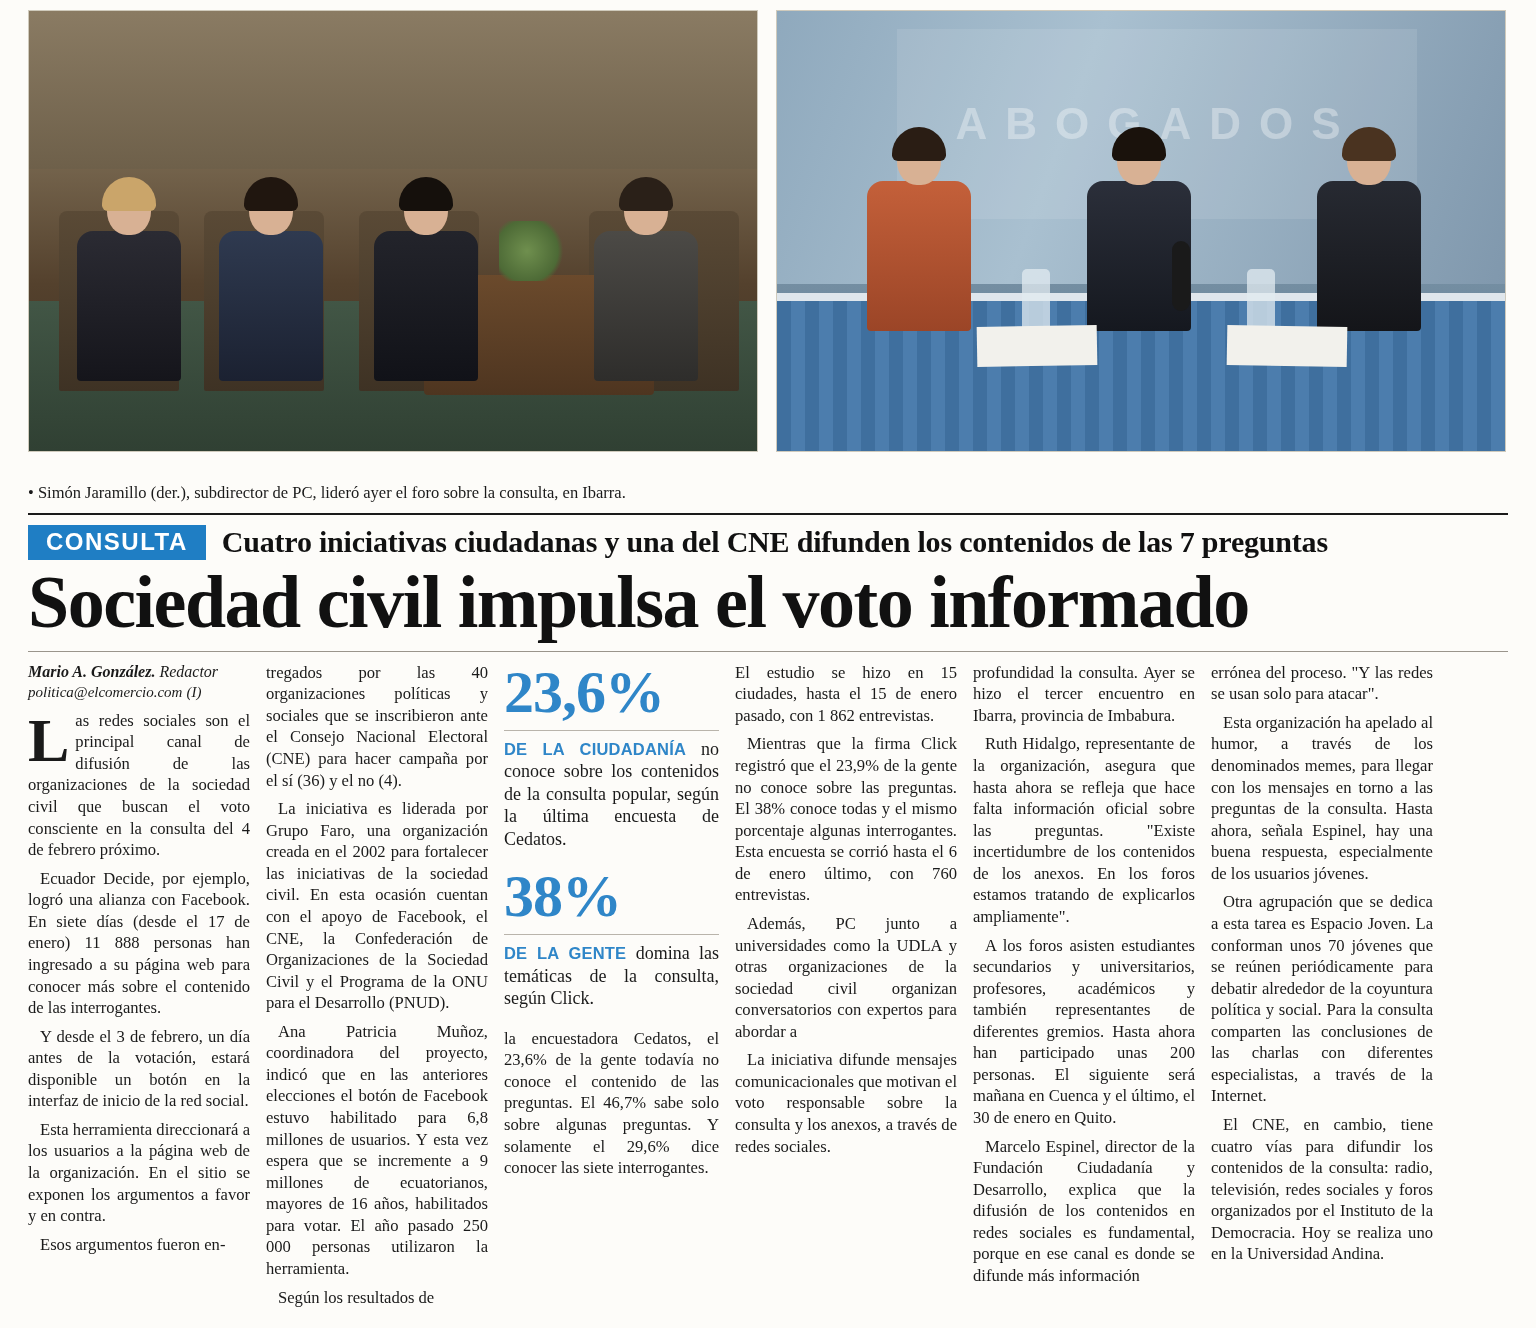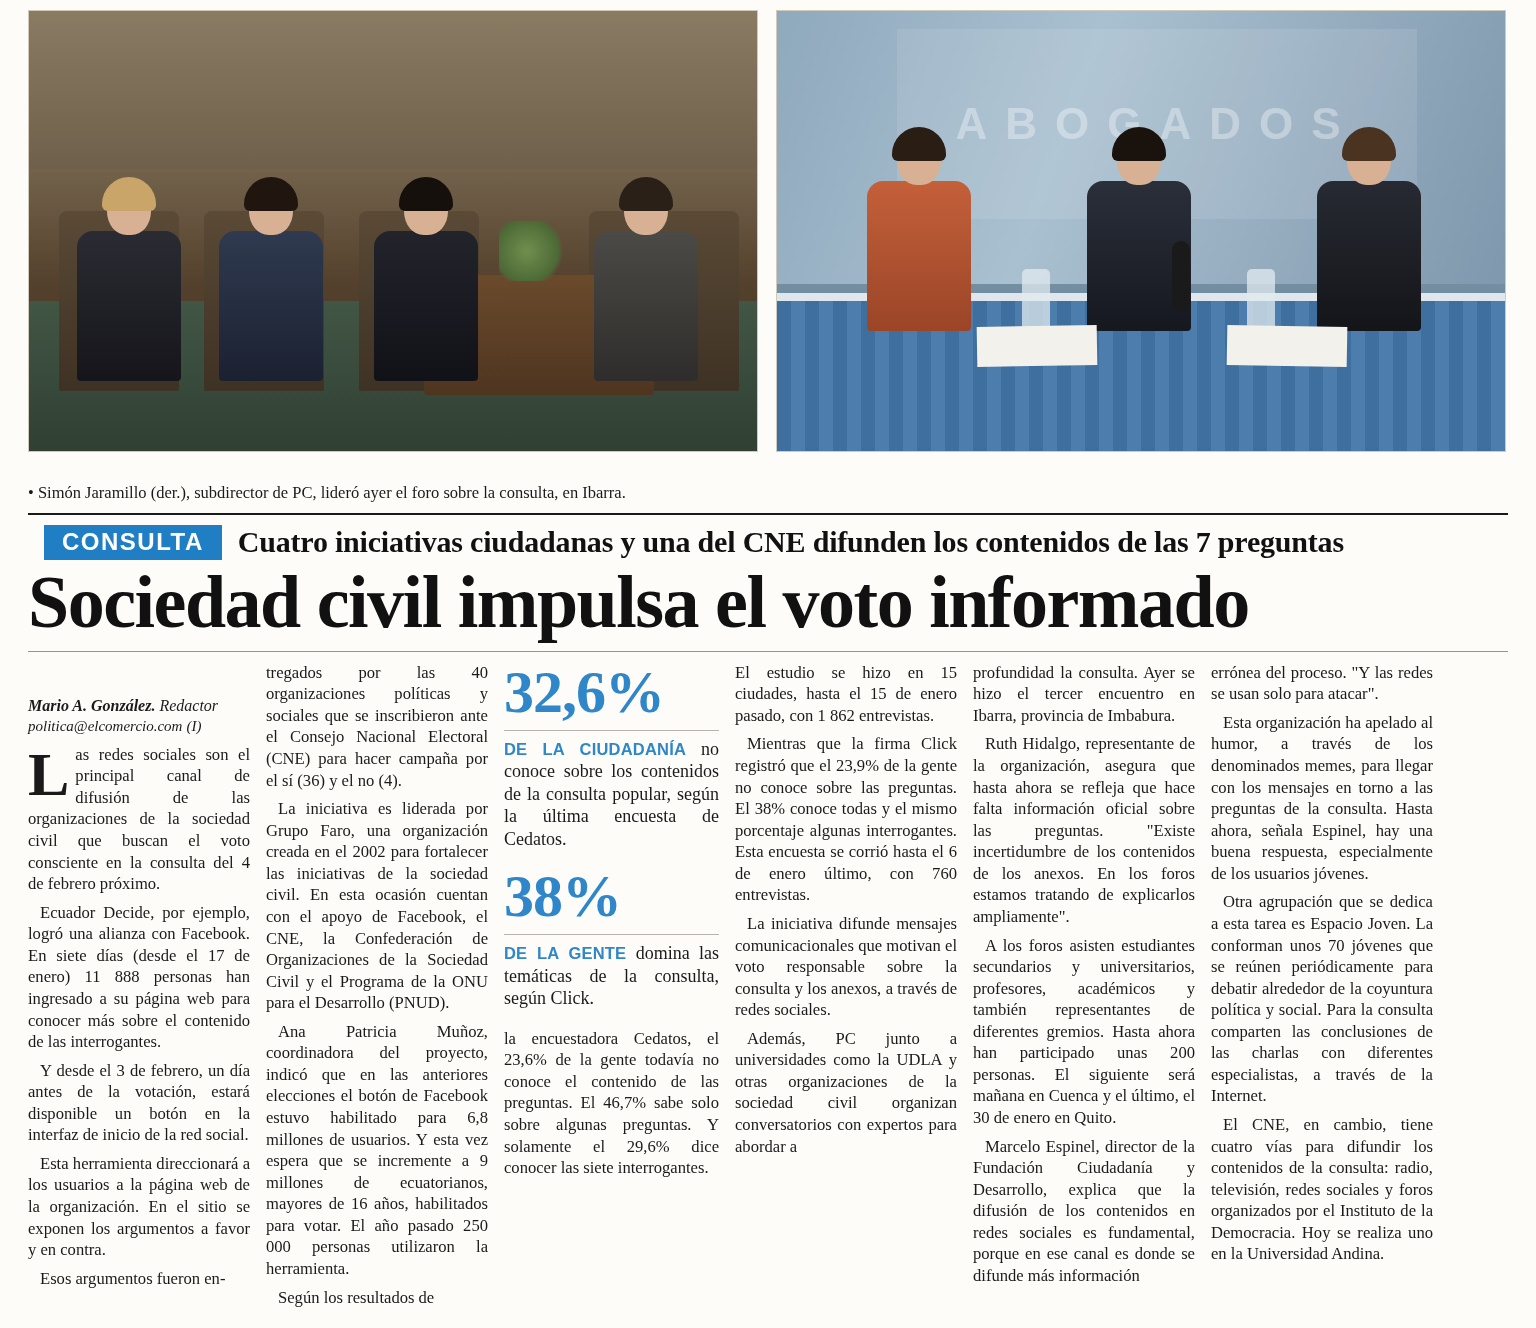--- a/index.html
+++ b/index.html
@@ -98,21 +98,20 @@
   .rule {
     height: 2px;
     background: #1a1a1a;
     margin: 6px 28px 0 28px;
   }
   
   .kicker-row {
     display: flex;
     gap: 16px;
     padding: 10px 28px 0 28px;
-    margin-left: 16px;
   }
   .tag {
     background: #1f7ec4;
     color: #ffffff;
     font-family: "Liberation Sans", sans-serif;
     font-weight: bold;
     font-size: 24px;
     letter-spacing: 1.5px;
     padding: 5px 18px 6px 18px;
     line-height: 1;
@@ -154,21 +153,20 @@
   }
   .col p {
     margin: 0 0 7px 0;
     text-indent: 12px;
   }
   .col p.first { text-indent: 0; }
   .byline {
     font-size: 16px;
     margin-bottom: 8px;
     line-height: 1.25;
-    margin-top: 34px;
   }
   .byline b { font-style: italic; }
   .byline .reporter { font-style: italic; }
   .byline .mail { font-style: italic; font-size: 15px; }
   .dropcap::first-letter {
     float: left;
     font-size: 62px;
     line-height: 0.78;
     padding: 6px 6px 0 0;
     font-weight: bold;
@@ -328,21 +326,21 @@
 
     <div class="col">
       <p class="first">tregados por las 40 organizaciones políticas y sociales que se inscribieron ante el Consejo Nacional Electoral (CNE) para hacer campaña por el sí (36) y el no (4).</p>
       <p>La iniciativa es liderada por Grupo Faro, una organización creada en el 2002 para fortalecer las iniciativas de la sociedad civil. En esta ocasión cuentan con el apoyo de Facebook, el CNE, la Confederación de Organizaciones de la Sociedad Civil y el Programa de la ONU para el Desarrollo (PNUD).</p>
       <p>Ana Patricia Muñoz, coordinadora del proyecto, indicó que en las anteriores elecciones el botón de Facebook estuvo habilitado para 6,8 millones de usuarios. Y esta vez espera que se incremente a 9 millones de ecuatorianos, mayores de 16 años, habilitados para votar. El año pasado 250 000 personas utilizaron la herramienta.</p>
       <p>Según los resultados de</p>
     </div>
 
     <div class="col stats">
       <div class="stat-block">
-        <div class="stat-num">32,6%</div>
+        <div class="stat-num">23,6%</div>
         <div class="stat-line"></div>
         <div class="stat-label">
           <span class="blue">DE LA CIUDADANÍA</span>
           <span>no conoce sobre los contenidos de la consulta popular, según la última encuesta de Cedatos.</span>
         </div>
       </div>
 
       <div class="stat-block">
         <div class="stat-num">38%</div>
         <div class="stat-line"></div>
@@ -353,22 +351,22 @@
       </div>
 
       <div class="stat-tail">
         <p class="first">la encuestadora Cedatos, el 23,6% de la gente todavía no conoce el contenido de las preguntas. El 46,7% sabe solo sobre algunas preguntas. Y solamente el 29,6% dice conocer las siete interrogantes.</p>
       </div>
     </div>
 
     <div class="col">
       <p class="first">El estudio se hizo en 15 ciudades, hasta el 15 de enero pasado, con 1 862 entrevistas.</p>
       <p>Mientras que la firma Click registró que el 23,9% de la gente no conoce sobre las preguntas. El 38% conoce todas y el mismo porcentaje algunas interrogantes. Esta encuesta se corrió hasta el 6 de enero último, con 760 entrevistas.</p>
+      <p>Además, PC junto a universidades como la UDLA y otras organizaciones de la sociedad civil organizan conversatorios con expertos para abordar a</p>
       <p>La iniciativa difunde mensajes comunicacionales que motivan el voto responsable sobre la consulta y los anexos, a través de redes sociales.</p>
-      <p>Además, PC junto a universidades como la UDLA y otras organizaciones de la sociedad civil organizan conversatorios con expertos para abordar a</p>
     </div>
 
     <div class="col">
       <p class="first">profundidad la consulta. Ayer se hizo el tercer encuentro en Ibarra, provincia de Imbabura.</p>
       <p>Ruth Hidalgo, representante de la organización, asegura que hasta ahora se refleja que hace falta información oficial sobre las preguntas. "Existe incertidumbre de los contenidos de los anexos. En los foros estamos tratando de explicarlos ampliamente".</p>
       <p>A los foros asisten estudiantes secundarios y universitarios, profesores, académicos y también representantes de diferentes gremios. Hasta ahora han participado unas 200 personas. El siguiente será mañana en Cuenca y el último, el 30 de enero en Quito.</p>
       <p>Marcelo Espinel, director de la Fundación Ciudadanía y Desarrollo, explica que la difusión de los contenidos en redes sociales es fundamental, porque en ese canal es donde se difunde más información</p>
     </div>
 
     <div class="col">

